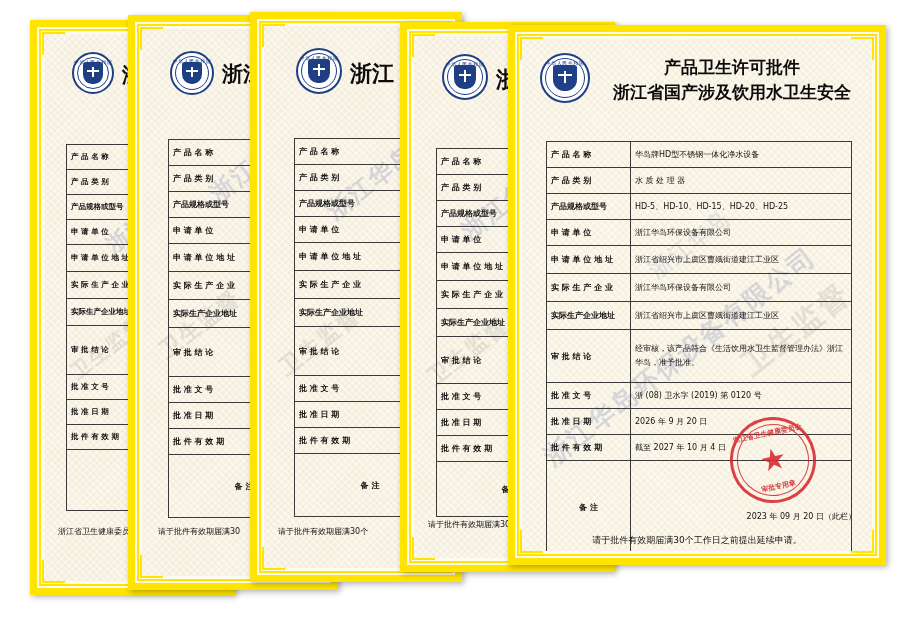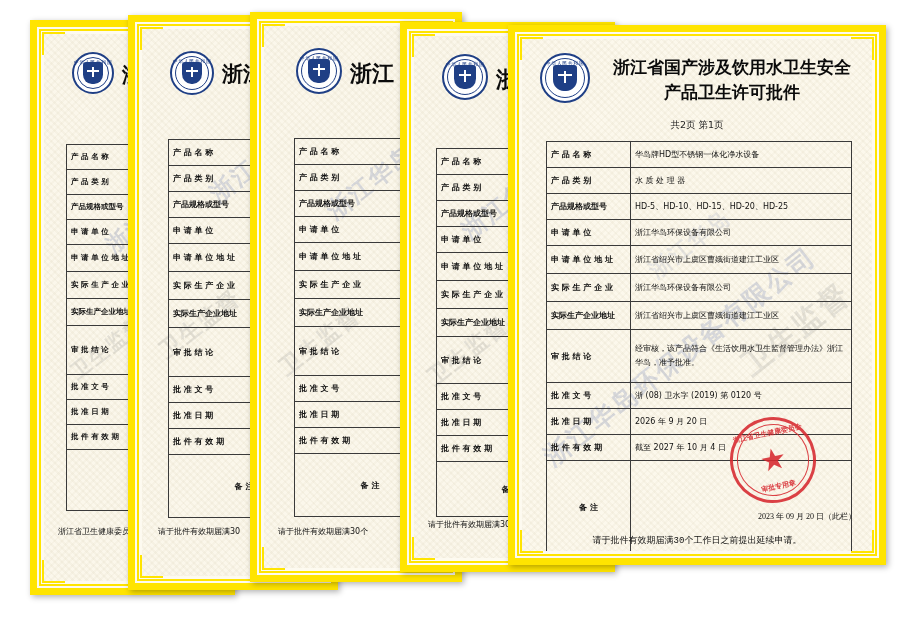--- a/index.html
+++ b/index.html
@@ -112,21 +112,21 @@
     vertical-align:middle;
     color:#111;
     background:transparent;
   }
   td.label{font-weight:bold;text-align:left;white-space:nowrap;}
   td.value{font-weight:normal;}
 
   .footnote{
     position:absolute;text-align:center;color:#111;white-space:nowrap;
   }
-  .datenote{position:absolute;color:#111;white-space:nowrap;font-family:Liberation Serif, serif;}
+  .datenote{position:absolute;color:#111;white-space:nowrap;}
 
   
   .seal{
     position:absolute;
     border-radius:50%;
     border:3px solid #d7282f;
     box-sizing:border-box;
     color:#d7282f;
     opacity:.88;
     transform:rotate(-12deg);
@@ -416,25 +416,24 @@
       <div class="watermark wm-grey" style="left:210px;top:270px;font-size:30px;">卫生监督</div>
       <div class="watermark wm-blue" style="left:120px;top:190px;font-size:22px;opacity:.6;">浙江华岛</div>
 
       <div class="emblem" style="left:18px;top:14px;width:50px;height:50px;">
         <div class="ring"></div>
         <div class="arc">中华人民共和国</div>
         <div class="shield"></div>
       </div>
 
       <div class="title" style="left:74px;top:16px;width:272px;font-size:17px;">
+        <div>产品卫生许可批件</div>
         <div>浙江省国产涉及饮用水卫生安全</div>
-        <div>产品卫生许可批件</div>
-      </div>
-
-      <div class="subline" style="left:0;right:0;top:80px;font-size:9.5px;">共2页 第1页</div>
+      </div>
+
 
       <table class="form" style="left:24px;top:102px;width:306px;font-size:8px;">
         <colgroup>
             <col style="width:84px;">
             <col>
           </colgroup>
         <tbody>
             <tr>
           <td class="label" style="height:21px;">产 品 名 称</td>
           <td class="value">华岛牌HD型不锈钢一体化净水设备</td>
@@ -488,17 +487,17 @@
 
       <div class="seal" style="left:208px;top:378px;width:86px;height:86px;">
         <div class="inner-ring"></div>
         <div class="arc-top" style="font-size:7px;">浙江省卫生健康委员会</div>
         <div class="star">★</div>
         <div class="arc-bot" style="font-size:7px;">审批专用章</div>
       </div>
 
       <div class="datenote" style="right:16px;top:472px;font-size:8px;">2023 年 09 月 20 日（此栏）</div>
 
-      <div class="footnote" style="left:0;right:0;top:495px;font-size:9px;font-family:Liberation Mono, monospace;">请于批件有效期届满30个工作日之前提出延续申请。</div>
+      <div class="footnote" style="left:0;right:0;top:495px;font-size:9px;">请于批件有效期届满30个工作日之前提出延续申请。</div>
     </div>
   </div>
 
 </div>
 
 </body></html>

